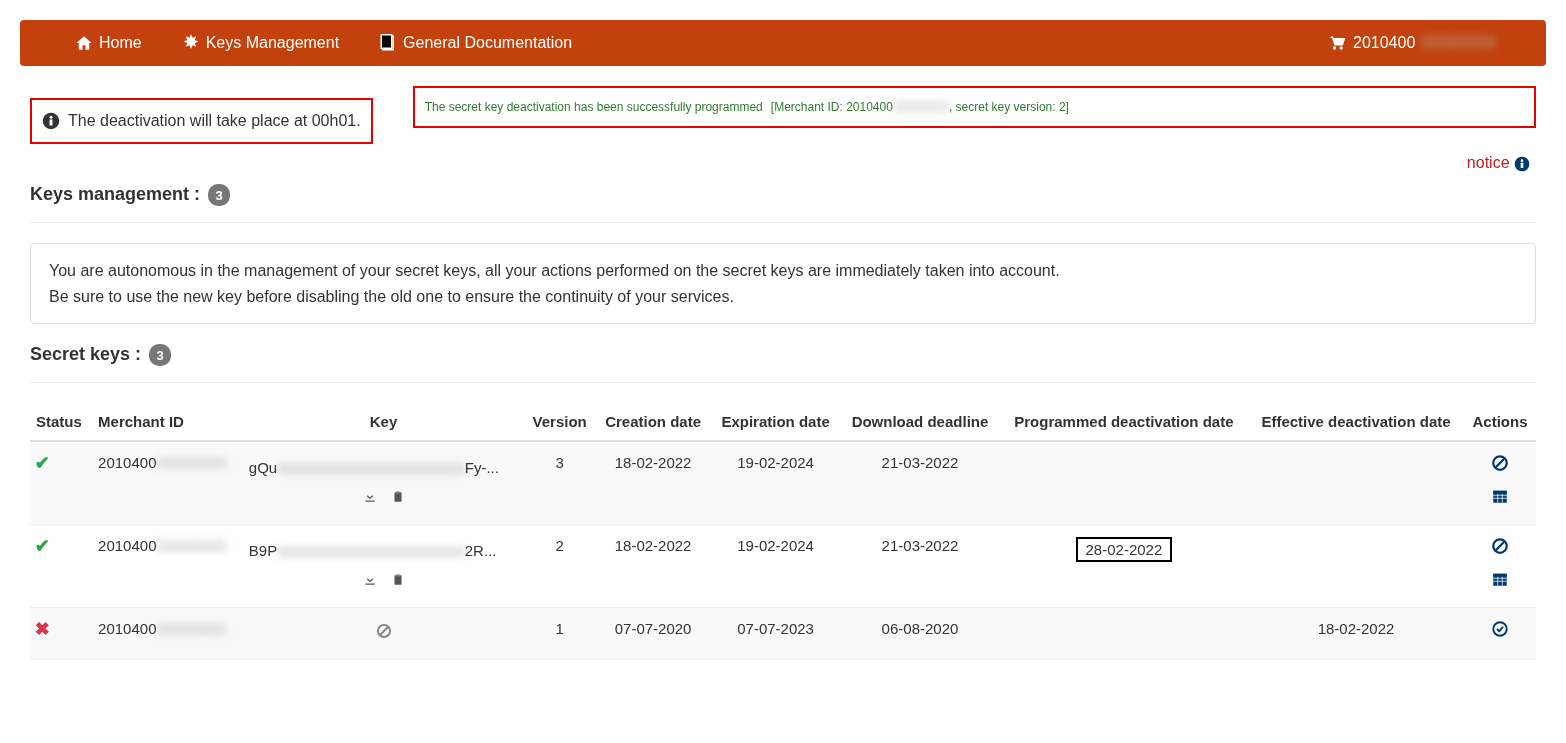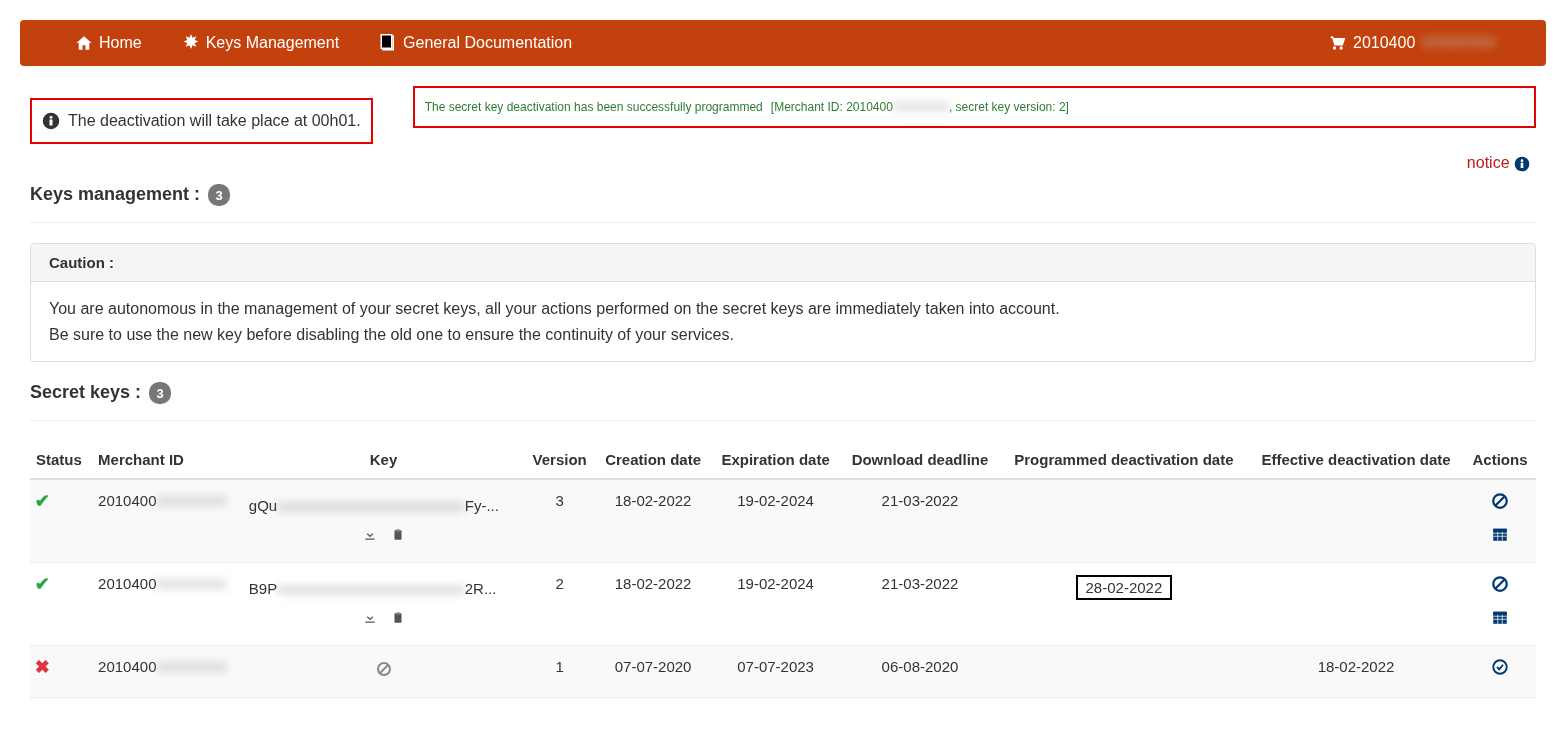--- a/index.html
+++ b/index.html
@@ -98,21 +98,20 @@
       </svg>
   </div>
 
   <div class="section-title">
     <span>Keys management :</span>
     <span class="badge">3</span>
   </div>
   <hr class="light">
 
   <div class="caution-box">
-    <div class="caution-header">Caution :</div>
     <div class="caution-body">
       <div>You are autonomous in the management of your secret keys, all your actions performed on the secret keys are immediately taken into account.</div>
       <div>Be sure to use the new key before disabling the old one to ensure the continuity of your services.</div>
     </div>
   </div>
 
   <div class="section-title">
     <span>Secret keys :</span>
     <span class="badge">3</span>
   </div>

